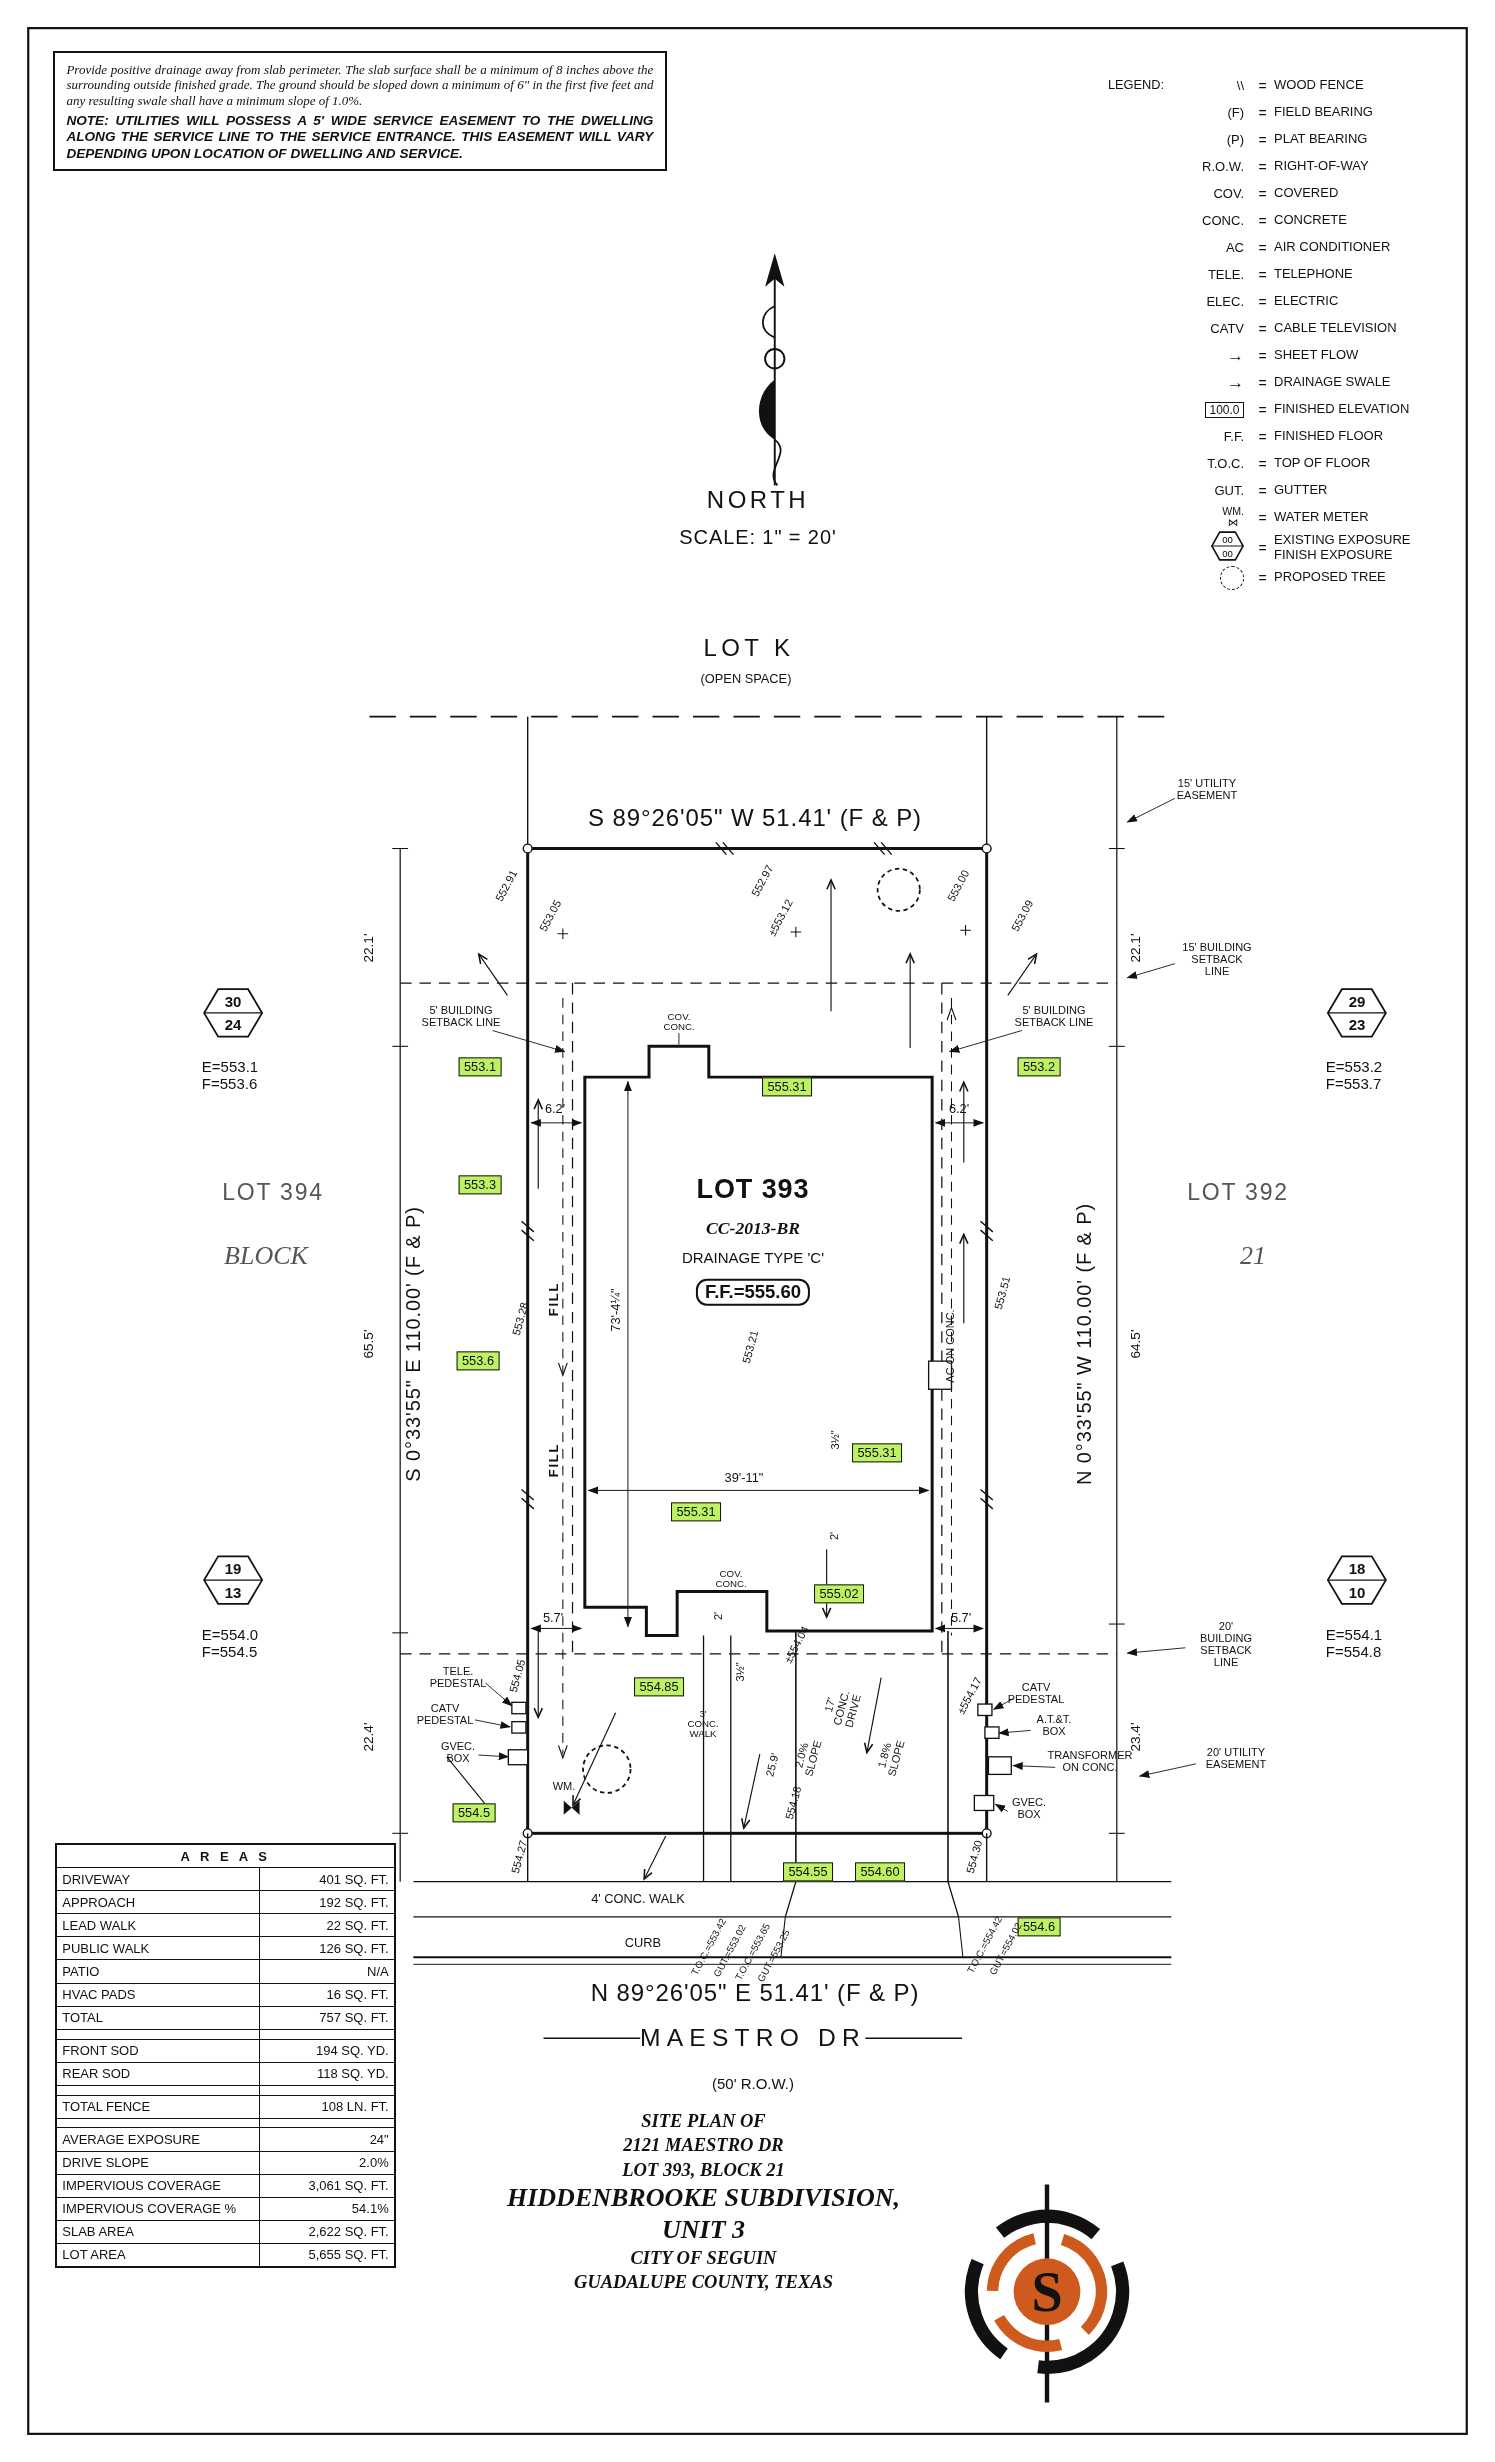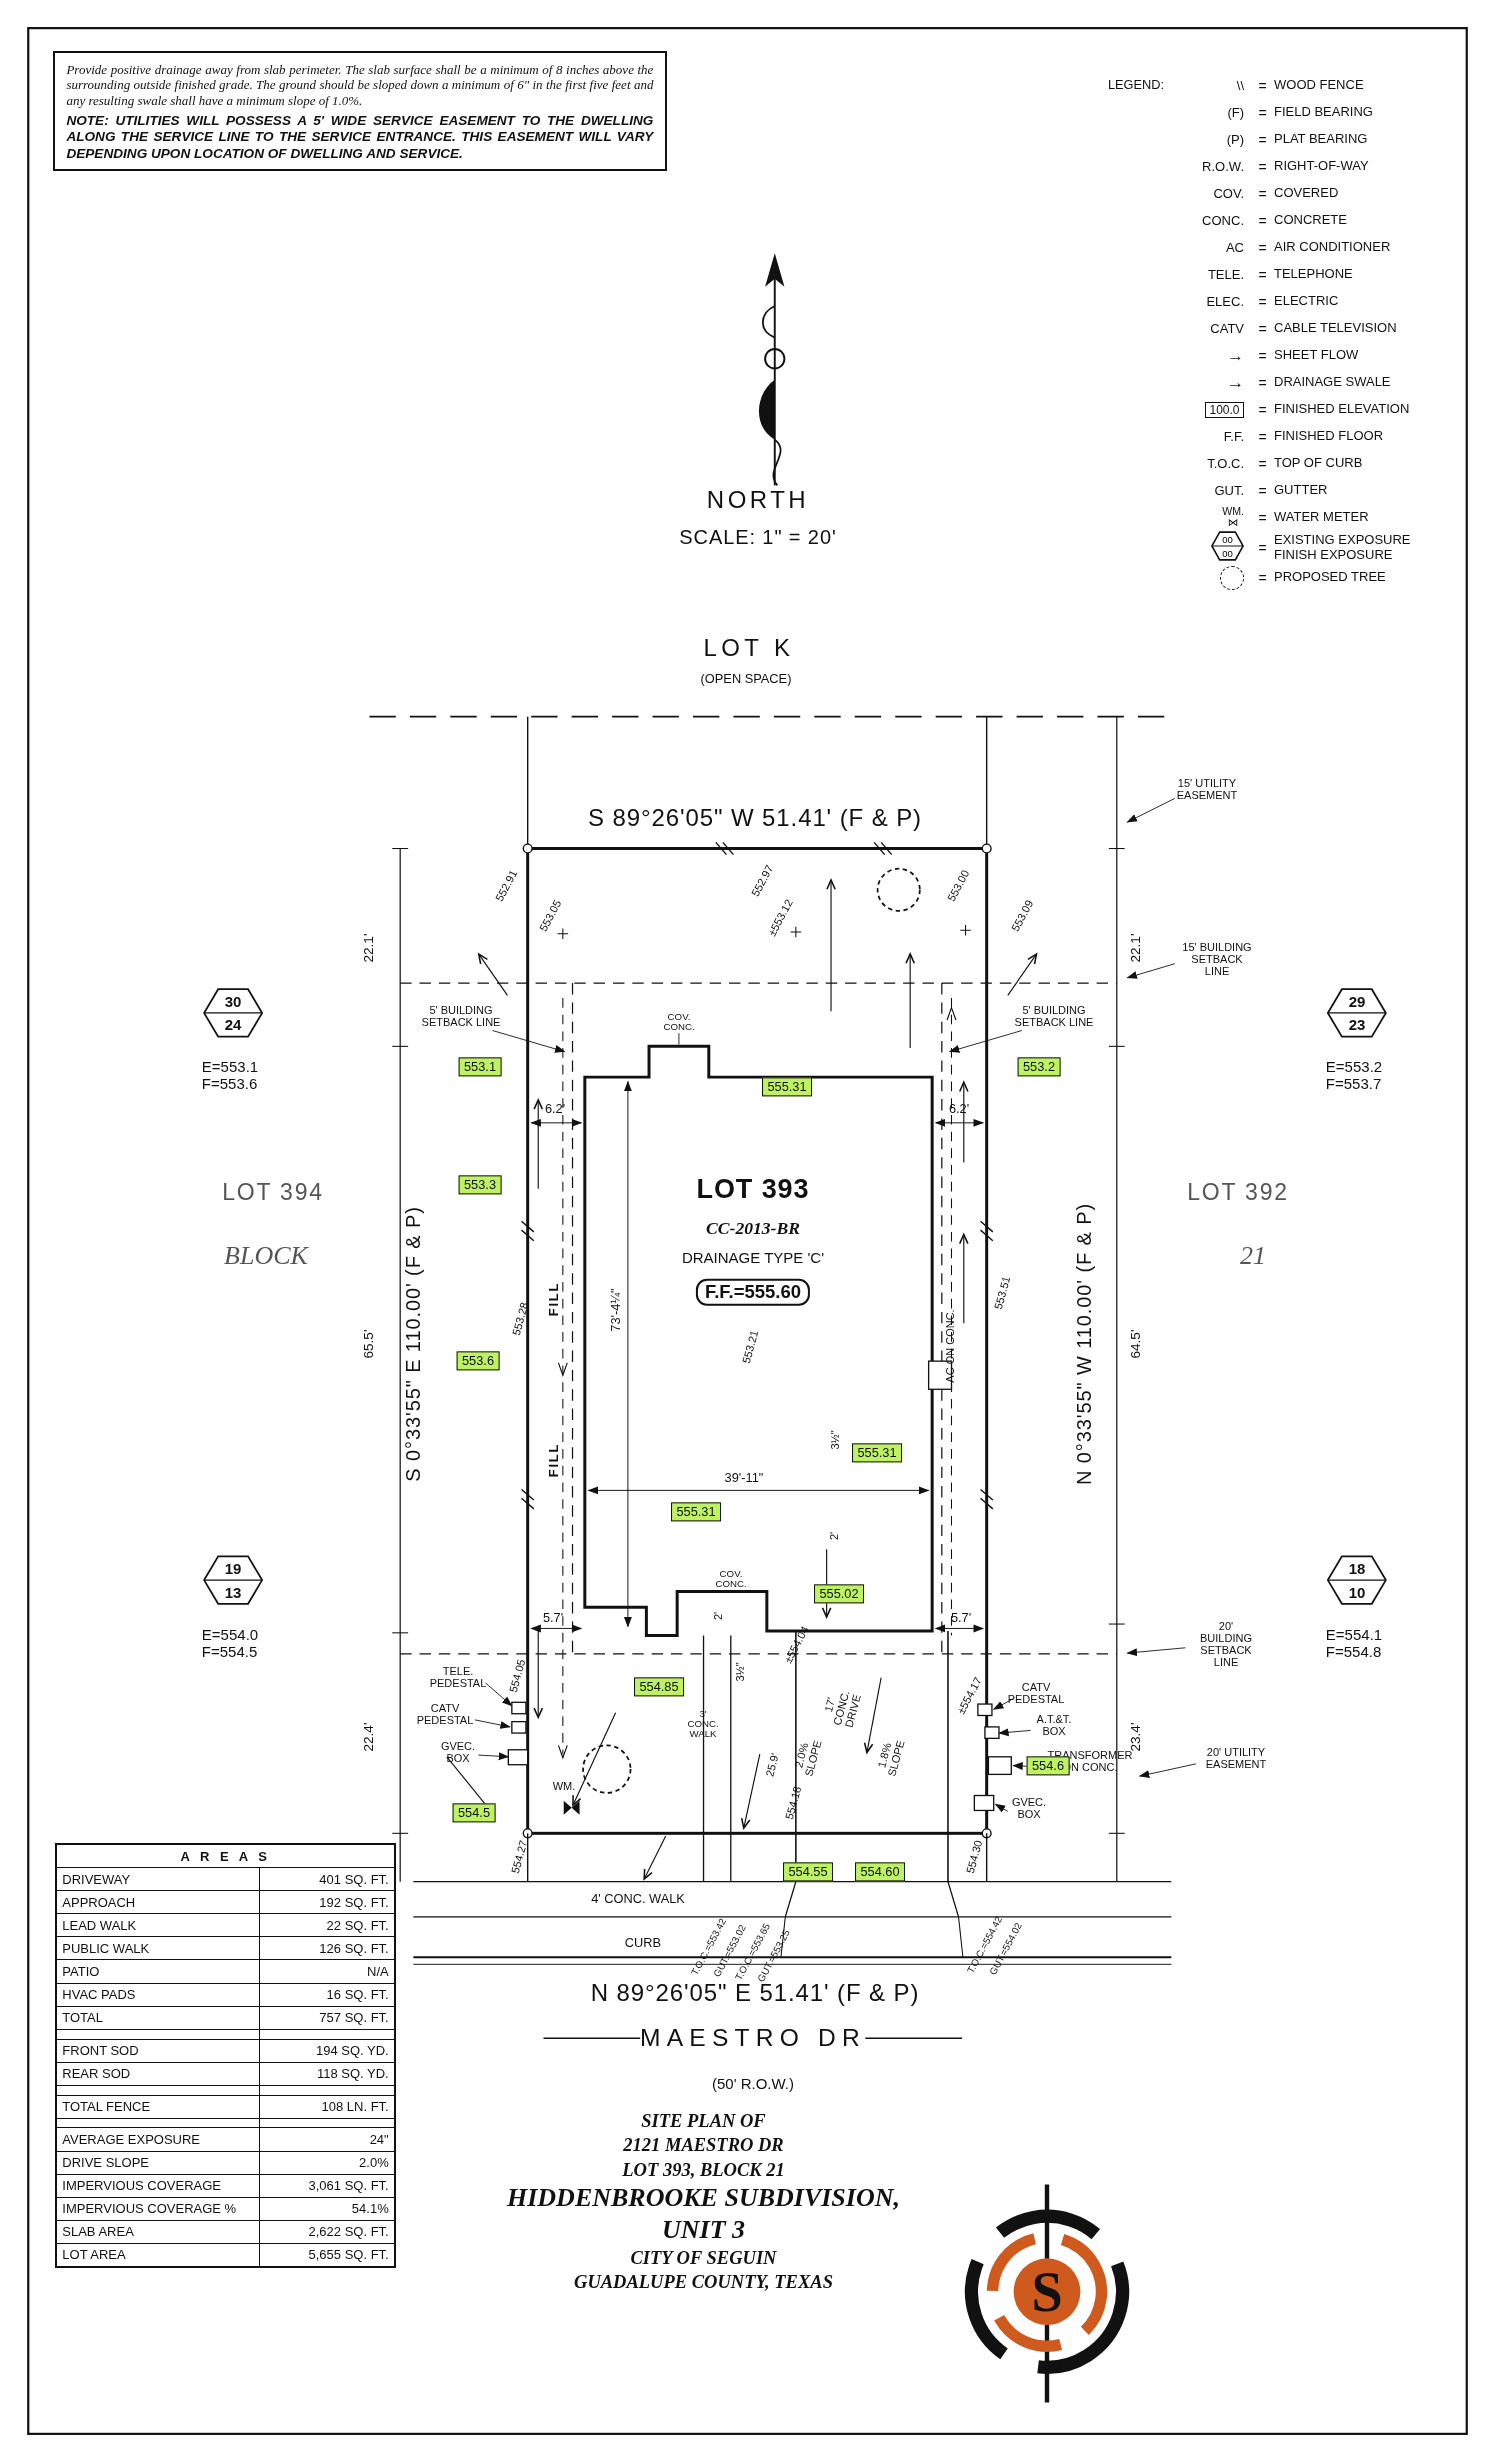--- a/index.html
+++ b/index.html
@@ -345,21 +345,21 @@
       <span class="ann xs" style="left: 1036px; top: 1694px; transform: translate(-50%, -50%) rotate(0deg);">CATV
 PEDESTAL</span>
       <span class="ann xs" style="left: 1054px; top: 1726px; transform: translate(-50%, -50%) rotate(0deg);">A.T.&amp;T.
 BOX</span>
       <span class="ann xs" style="left: 1090px; top: 1762px; transform: translate(-50%, -50%) rotate(0deg);">TRANSFORMER
 ON CONC.</span>
       <span class="ann xs" style="left: 1029px; top: 1809px; transform: translate(-50%, -50%) rotate(0deg);">GVEC.
 BOX</span>
       <span class="ann xs" style="left: 970px; top: 1696px; transform: translate(-50%, -50%) rotate(-62deg);">±554.17</span>
       <span class="ann xs" style="left: 975px; top: 1857px; transform: translate(-50%, -50%) rotate(-75deg);">554.30</span>
-      <span class="ann bx" style="left: 1039px; top: 1766px; transform: translate(-50%, -50%) rotate(0deg); margin-left: 9px;">554.6</span>
+      <span class="ann bx" style="left: 1039px; top: 1927px; transform: translate(-50%, -50%) rotate(0deg);">554.6</span>
       <span class="ann bx" style="left: 808px; top: 1872px; transform: translate(-50%, -50%) rotate(0deg);">554.55</span>
       <span class="ann bx" style="left: 880px; top: 1872px; transform: translate(-50%, -50%) rotate(0deg);">554.60</span>
       <span class="ann xs" style="left: 1226px; top: 1645px; transform: translate(-50%, -50%) rotate(0deg);">20' BUILDING
 SETBACK LINE</span>
       <span class="ann xs" style="left: 1236px; top: 1759px; transform: translate(-50%, -50%) rotate(0deg);">20' UTILITY
 EASEMENT</span>
       <span class="ann dim" style="left: 369px; top: 1737px; transform: translate(-50%, -50%) rotate(-90deg);">22.4'</span>
       <span class="ann dim" style="left: 1136px; top: 1737px; transform: translate(-50%, -50%) rotate(-90deg);">23.4'</span>
       <span class="ann hexnum" style="left: 233px; top: 1569px; transform: translate(-50%, -50%) rotate(0deg);">19</span>
       <span class="ann hexnum" style="left: 233px; top: 1593px; transform: translate(-50%, -50%) rotate(0deg);">13</span>
@@ -454,21 +454,21 @@
         <span class="lg-def">FINISHED ELEVATION</span>
       </div>
       <div class="lg-row">
         <span class="lg-sym">F.F.</span>
         <span class="lg-eq">=</span>
         <span class="lg-def">FINISHED FLOOR</span>
       </div>
       <div class="lg-row">
         <span class="lg-sym">T.O.C.</span>
         <span class="lg-eq">=</span>
-        <span class="lg-def">TOP OF CURB</span>
+        <span class="lg-def">TOP OF FLOOR</span>
       </div>
       <div class="lg-row">
         <span class="lg-sym">GUT.</span>
         <span class="lg-eq">=</span>
         <span class="lg-def">GUTTER</span>
       </div>
       <div class="lg-row">
         <span class="lg-sym"><span class="lg-wm">WM.<br>⋈</span></span>
         <span class="lg-eq">=</span>
         <span class="lg-def">WATER METER</span>

